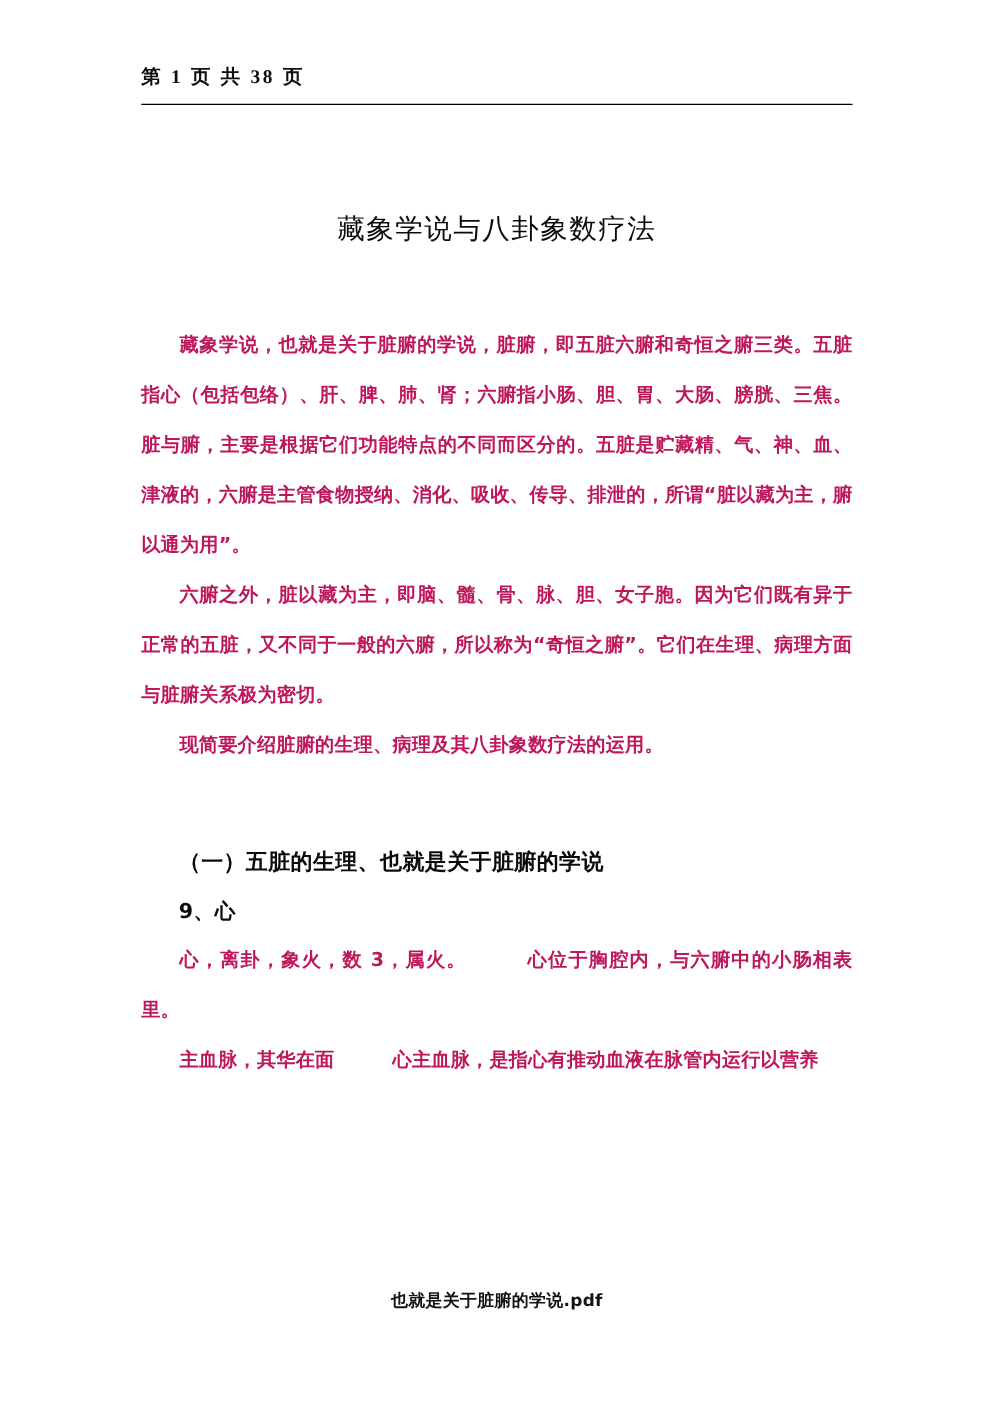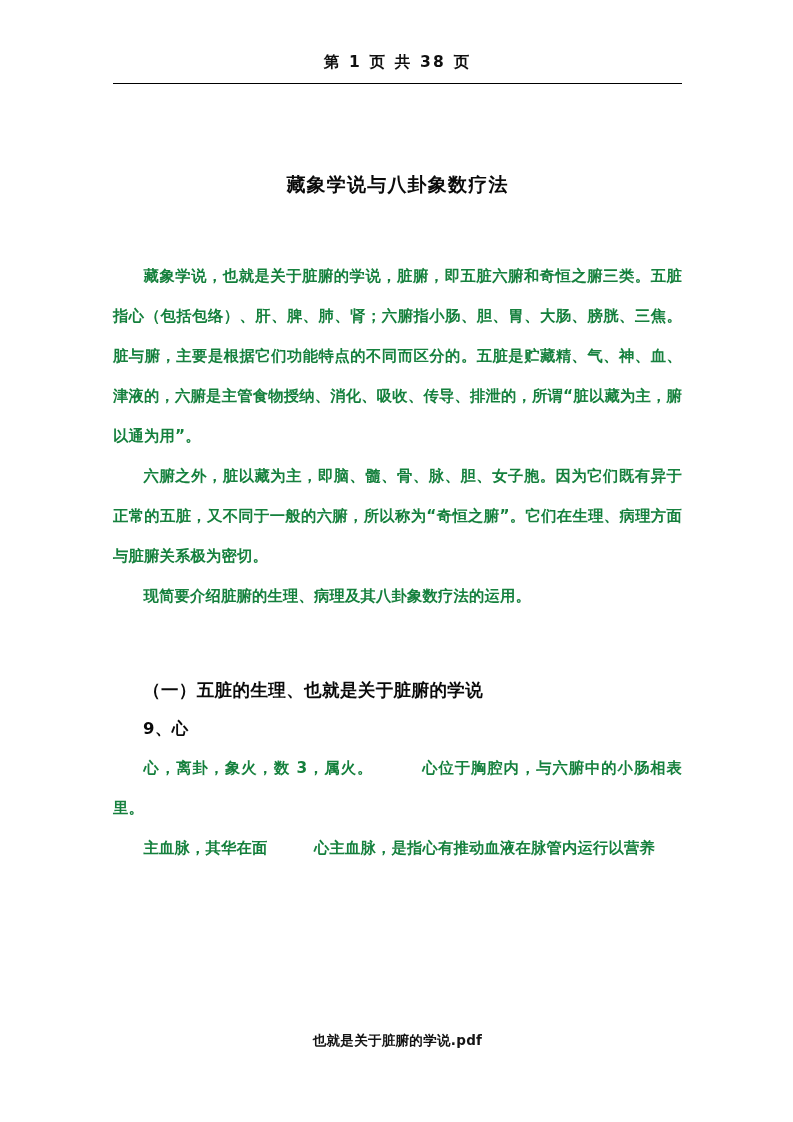--- a/index.html
+++ b/index.html
@@ -21,21 +21,21 @@
     overflow: hidden;
     box-sizing: border-box;
   }
 
   
   .page-header {
     position: absolute;
     left: 113px;
     top: 52px;
     width: 569px;
-    text-align: center;
+    font-family: Liberation Serif, serif;
   }
   .page-header .header-text {
     display: inline-block;
     font-size: 15.5px;
     font-weight: bold;
     letter-spacing: 2.2px;
     line-height: 20px;
     color: #101010;
     white-space: pre;
   }
@@ -50,38 +50,38 @@
 
   
   .content {
     position: absolute;
     left: 113px;
     top: 150px;
     width: 569px;
   }
 
   .doc-title {
-    font-size: 19px;
-    font-weight: bold;
+    font-size: 22px;
+    font-weight: normal;
     text-align: center;
     letter-spacing: 1.2px;
     line-height: 40px;
     margin: 14px 0 0 0;
     color: #0a0a0a;
   }
 
   .para {
     font-size: 15.3px;
     font-weight: bold;
     line-height: 40px;
     letter-spacing: 0.2px;
     text-align: justify;
     text-justify: inter-ideograph;
     margin: 0;
-    color: #15803d;
+    color: #be185d;
     white-space: pre-wrap;
   }
   .para.indent {
     text-indent: 2em;
   }
   .gap-after-title { height: 52px; }
   .gap-section { height: 54px; }
 
   .heading-1 {
     font-size: 17.5px;

